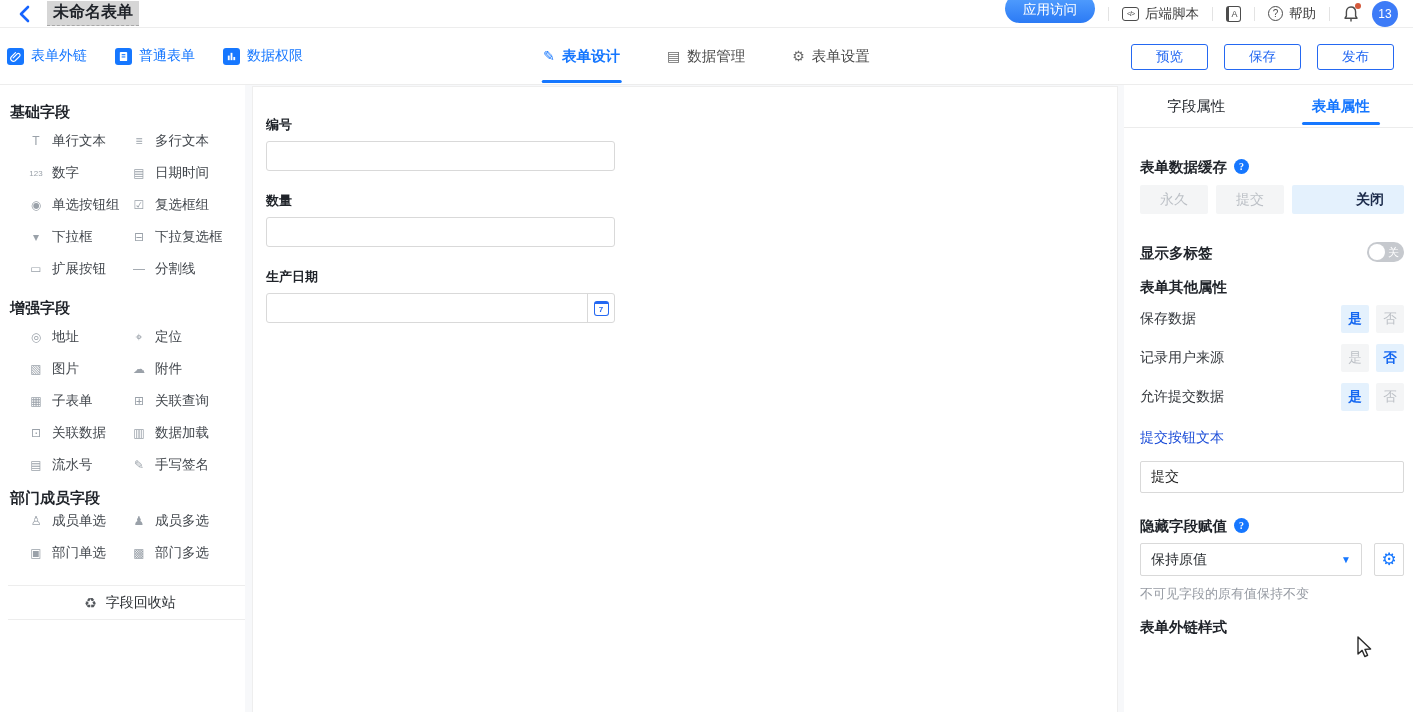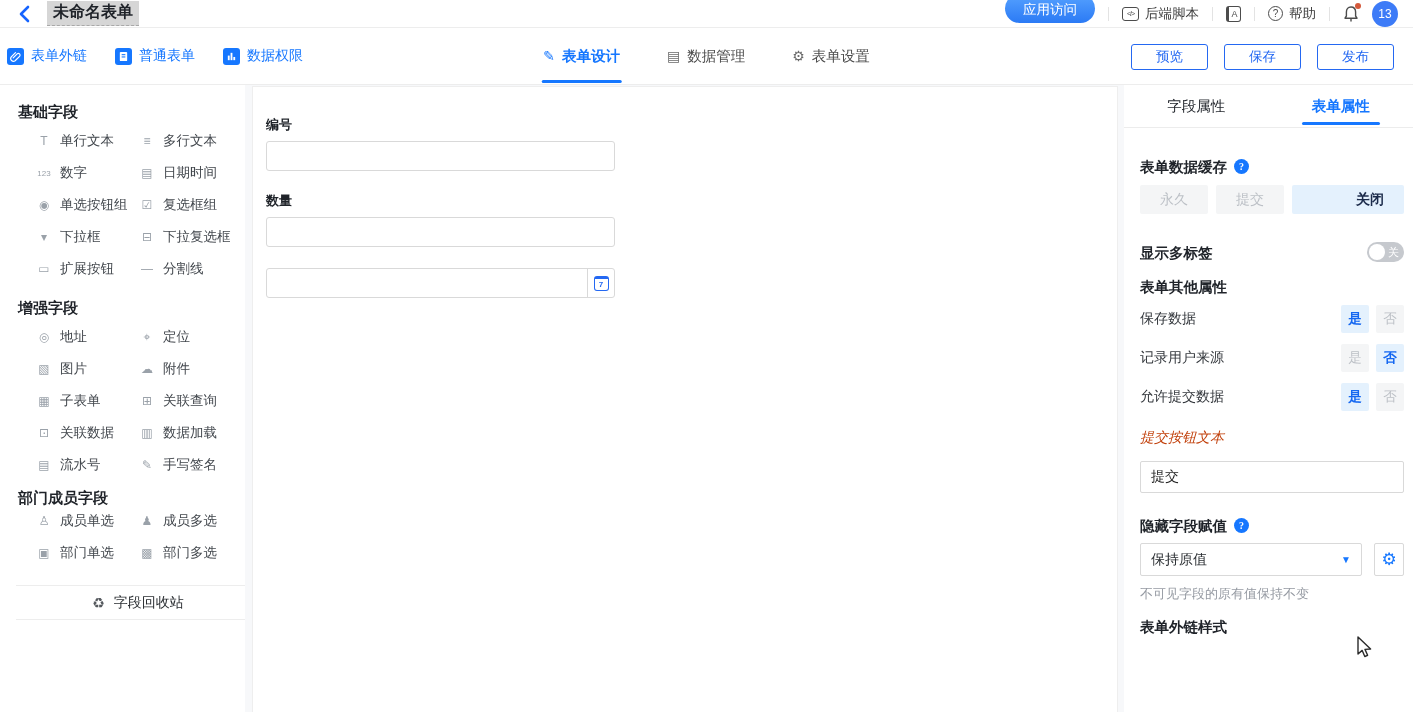--- a/index.html
+++ b/index.html
@@ -44,21 +44,21 @@
   .tb-tab { position:relative; height:56px; display:flex; align-items:center; gap:7px;
     color:#4c4c4c; font-size:14.5px; cursor:pointer; }
   .tb-tab .ticon { font-size:14px; color:#6a6a6a; }
   .tb-tab.active { color:#1677ff; font-weight:600; }
   .tb-tab.active .ticon { color:#1677ff; }
   .tab-underline { position:absolute; left:-2px; right:-2px; bottom:1px; height:3px; background:#1677ff; border-radius:2px; }
   .tb-actions { position:absolute; right:19px; top:16px; display:flex; gap:16px; }
   .ghost-btn { width:77px; height:26px; border:1px solid #2468f2; border-radius:3px; background:#fff;
     color:#2468f2; font-size:13.5px; display:flex; align-items:center; justify-content:center; cursor:pointer; }
   
-  .sidebar { position:absolute; left:16px; top:85px; width:245px; height:627px; background:#fff;
+  .sidebar { position:absolute; left:8px; top:85px; width:245px; height:627px; background:#fff;
     border-right:1px solid #ededed; padding-top:18px; overflow:hidden; }
   .side-h { font-size:15px; font-weight:700; color:#1f2329; padding-left:2px; margin-bottom:6px; height:16px; }
   .side-h.mt14 { margin-top:14px; }
   .side-h.mt8 { margin-top:8px; margin-bottom:0; }
   .side-grid { display:grid; grid-template-columns:103px auto; }
   .side-item { height:32px; display:flex; align-items:center; gap:8px; padding-left:20px; cursor:grab; }
   .side-item .fi { width:16px; text-align:center; font-size:12px; color:#9aa1a9; flex:0 0 16px; }
   .side-item .fi.num { font-size:8px; letter-spacing:0; }
   .side-item .fl { font-size:13.5px; color:#42474d; white-space:nowrap; }
   .recycle { margin-top:16px; height:35px; border-top:1px solid #ededed; border-bottom:1px solid #ededed;
@@ -116,21 +116,21 @@
   .toggle-knob { position:absolute; left:2px; top:2px; width:16px; height:16px; border-radius:50%; background:#fff; }
   .toggle-txt { position:absolute; right:5px; top:3px; font-size:11px; color:#fff; }
   .other-h { margin-top:16px; }
   .yn-row { margin-top:11px; display:flex; align-items:center; justify-content:space-between; }
   .yn-row.first { margin-top:11px; }
   .yn-label { font-size:14px; color:#33373c; }
   .yn-group { display:flex; gap:7px; }
   .yn { width:28px; height:28px; border-radius:2px; background:#f4f5f6; color:#bcc0c6; font-size:13.5px;
     display:flex; align-items:center; justify-content:center; cursor:pointer; }
   .yn.active { background:#e4f1fd; color:#1467f1; font-weight:700; }
-  .plain-label { margin-top:18px; font-size:14px; color:#c2410c; height:16px;font-style:italic; }
+  .plain-label { margin-top:18px; font-size:14px; color:#1d4ed8; height:16px; }
   .text-input { margin-top:16px; width:100%; height:32px; border:1px solid #d9d9d9; border-radius:2px;
     font:inherit; font-size:14px; color:#262626; padding:0 10px; }
   .select-row { margin-top:10px; display:flex; align-items:center; position:relative; }
   .pselect { flex:1; height:33px; border:1px solid #d9d9d9; border-radius:2px; display:flex; align-items:center;
     padding:0 10px; cursor:pointer; background:#fff; }
   .pselect .val { flex:1; font-size:14px; color:#2b2f33; }
   .caret { font-size:10px; color:#1677ff; }
   .gear-btn { margin-left:12px; width:30px; height:33px; border:1px solid #d9d9d9; border-radius:2px;
     display:flex; align-items:center; justify-content:center; color:#1677ff; font-size:17px; cursor:pointer; background:#fff; }
   .hint { margin-top:9px; font-size:13px; color:#969ba3; }
@@ -349,20 +349,21 @@
     <div class="canvas-card">
       <div class="cfield">
         <div class="clabel">编号</div>
         <input class="cinput" value="" style="">
       </div>
       <div class="cfield">
         <div class="clabel">数量</div>
         <input class="cinput" value="" style="">
       </div>
       <div class="cfield">
+        <div class="clabel">生产日期</div>
         <div class="date-group">
           <input class="dinput" value="" style="">
           <div class="date-suffix">
             <span class="cal-icon">7</span>
           </div>
         </div>
       </div>
     </div>
   </div>
 

